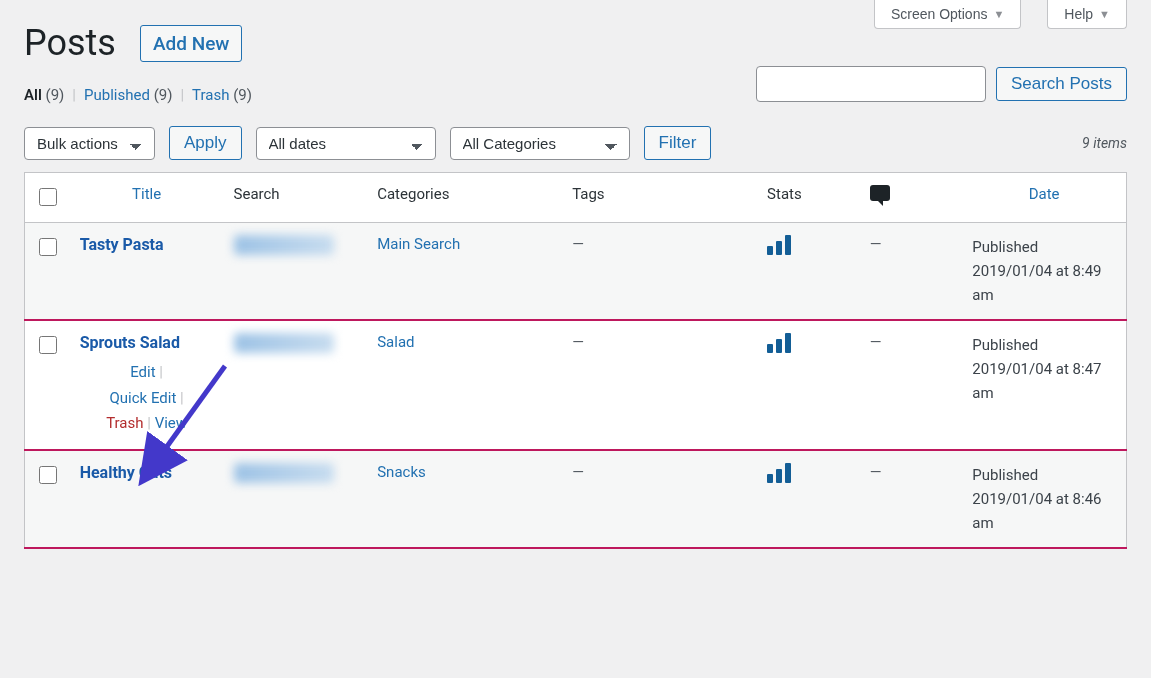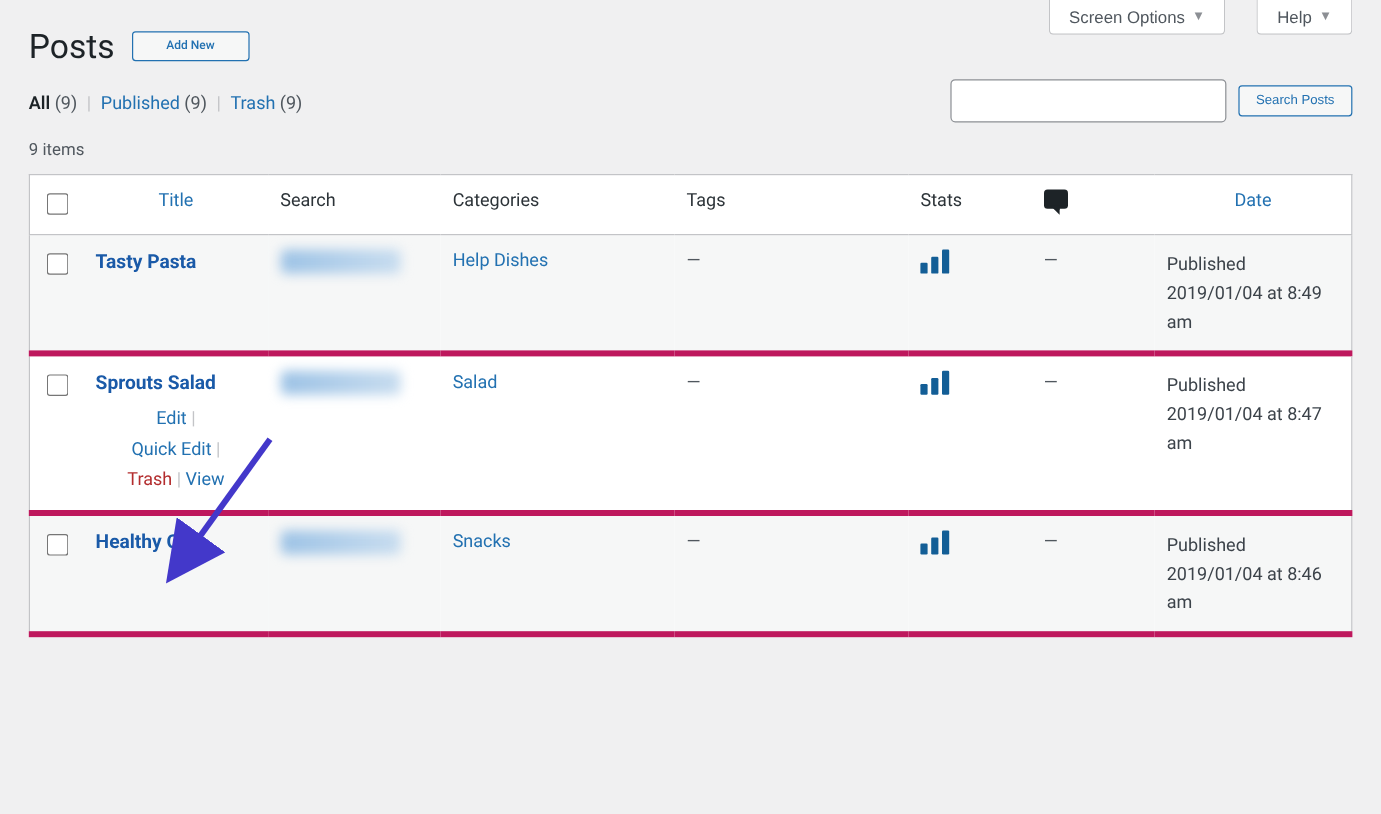--- a/index.html
+++ b/index.html
@@ -31,31 +31,32 @@
     font-size: 14px;
     color: #50575e;
     cursor: pointer;
     display: flex;
     align-items: center;
     gap: 6px;
   }
   .caret-down { font-size: 11px; color: #8c8f94; }
   
   .heading-row { display:flex; align-items:center; gap:14px; padding-top: 22px; }
-  h1 { font-size: 28px; font-weight: 400; margin: 0; color:#1d2327; }
+  h1 { font-size: 36px; font-weight: 400; margin: 0; color:#1d2327; }
   .add-new {
     display:inline-block;
     border:1px solid #2271b1;
     color:#2271b1;
     background:#f6f7f7;
     border-radius:3px;
-    padding:6px 28px;
-    font-size:10px;
+    padding:6px 12px;
+    font-size:19px;
     font-weight:500;
     cursor:pointer;
+    margin-left:10px;
   }
   
   .subsubsub { margin: 22px 0 0 0; font-size: 15px; color:#646970; display:flex; align-items:center; gap:6px; flex-wrap:wrap; }
   .subsubsub a { color:#2271b1; text-decoration:none; }
   .subsubsub .current { color:#1d2327; font-weight:600; }
   .subsubsub .count { color:#50575e; font-weight:400; }
   .subsubsub .sep { color:#c3c4c7; padding:0 2px; }
   
   .search-row {
     position:absolute;
@@ -71,21 +72,21 @@
     border-radius:4px;
     padding:4px 8px;
     font-size:15px;
   }
   .btn {
     border:1px solid #2271b1;
     color:#2271b1;
     background:#f6f7f7;
     border-radius:3px;
     padding:6px 14px;
-    font-size:11px;
+    font-size:17px;
     cursor:pointer;
     white-space:nowrap;
   }
   
   .tablenav {
     margin-top:22px;
     display:flex;
     align-items:center;
     justify-content:space-between;
   }
@@ -98,21 +99,21 @@
     border-radius:4px;
     padding:7px 36px 7px 12px;
     font-size:15px;
     color:#2c3338;
     cursor:pointer;
     background-image: linear-gradient(45deg, transparent 50%, #50575e 50%), linear-gradient(135deg, #50575e 50%, transparent 50%);
     background-position: calc(100% - 18px) 16px, calc(100% - 12px) 16px;
     background-size: 6px 6px, 6px 6px;
     background-repeat: no-repeat;
   }
-  .item-count { font-size:14px; color:#50575e; }
+  .item-count { font-size:14px; color:#50575e;font-style:italic; }
   
   table.wp-list {
     width:100%;
     border:1px solid #c3c4c7;
     border-collapse:collapse;
     background:#fff;
     margin-top:12px;
     table-layout:fixed;
   }
   .wp-list th, .wp-list td {
@@ -120,21 +121,21 @@
     padding:12px 10px;
     vertical-align:top;
     font-size:15px;
   }
   .wp-list thead th {
     font-weight:400;
     color:#2c3338;
     border-bottom:1px solid #c3c4c7;
   }
   .wp-list thead th.sortable { color:#2271b1;text-align:center; }
-  .wp-list tbody tr { border-bottom:5px solid #be185d; }
+  .wp-list tbody tr { border-bottom:2px solid #be185d; }
   .wp-list tbody tr:nth-child(odd) { background:#f6f7f7; }
   .wp-list tbody tr:nth-child(even) { background:#fff; }
   .col-cb { width:44px; text-align:center; }
   .col-title { width:150px; }
   .col-author { width:140px; }
   .col-cat { width:190px; }
   .col-tags { width:190px; }
   .col-stats { width:100px; }
   .col-comments { width:100px; text-align:center; }
   .col-date { width:160px; }
@@ -201,20 +202,33 @@
 
   <div class="subsubsub">
     <a class="current"><span>All</span> <span class="count">(9)</span></a>
     <span class="sep">|</span>
     <a class="link"><span>Published</span> <span class="count">(9)</span></a>
     <span class="sep">|</span>
     <a class="link"><span>Trash</span> <span class="count">(9)</span></a>
   </div>
 
   <div class="tablenav">
+    <div class="tablenav-left">
+      <select class="select">
+        <option>Bulk actions</option>
+      </select>
+      <button class="btn">Apply</button>
+      <select class="select" style="min-width:180px">
+        <option>All dates</option>
+      </select>
+      <select class="select" style="min-width:180px">
+        <option>All Categories</option>
+      </select>
+      <button class="btn">Filter</button>
+    </div>
     <span class="item-count">9 items</span>
   </div>
 
   <table class="wp-list">
     <colgroup>
       <col class="col-cb">
         <col class="col-title">
         <col class="col-author">
         <col class="col-cat">
         <col class="col-tags">
@@ -232,21 +246,21 @@
         <th>Stats</th>
         <th><span class="comment-bubble"></span></th>
         <th class="sortable">Date</th>
       </tr>
     </thead>
     <tbody id="post-rows">
         <tr>
           <td class="col-cb"><input type="checkbox" style=""></td>
           <td><a class="row-title">Tasty Pasta</a></td>
           <td><span class="redacted"></span></td>
-          <td><a class="link">Help Dishes</a></td>
+          <td><a class="link">Main Search</a></td>
           <td><span class="dash">—</span></td>
           <td><a><span class="stats-bars">
                 <span class="b1"></span>
                 <span class="b2"></span>
                 <span class="b3"></span>
               </span></a></td>
           <td style="text-align: left;"><span class="dash">—</span></td>
           <td class="date-cell"><span>Published</span><br><span>2019/01/04 at 8:49 am</span></td>
         </tr>
         <tr>

